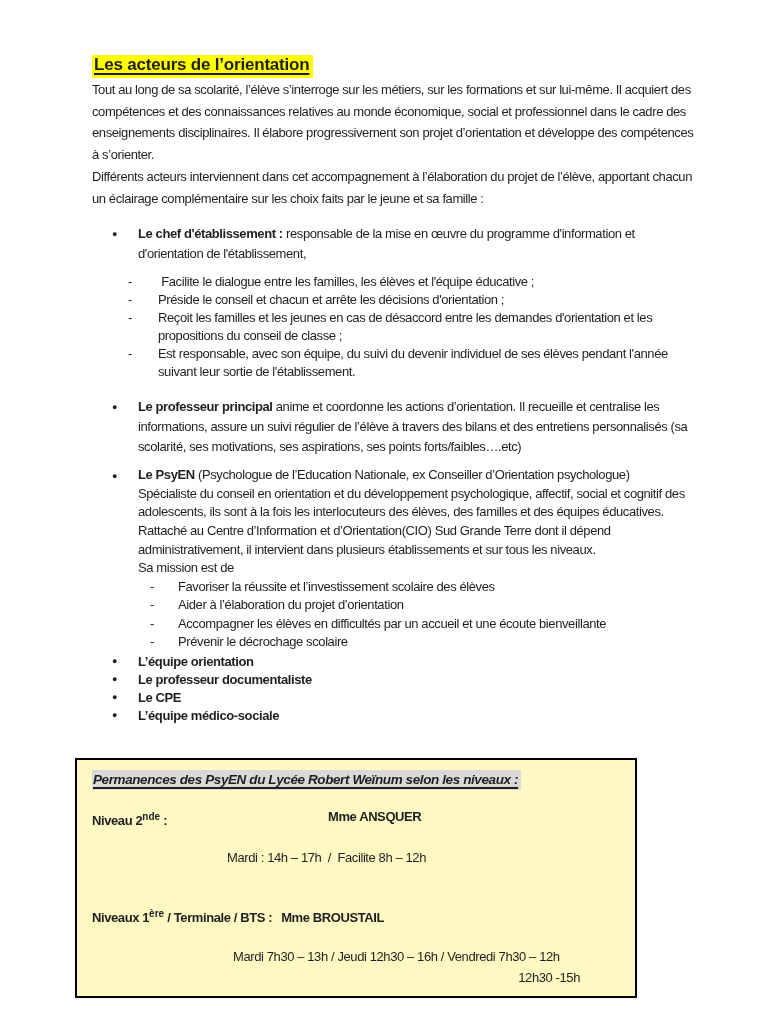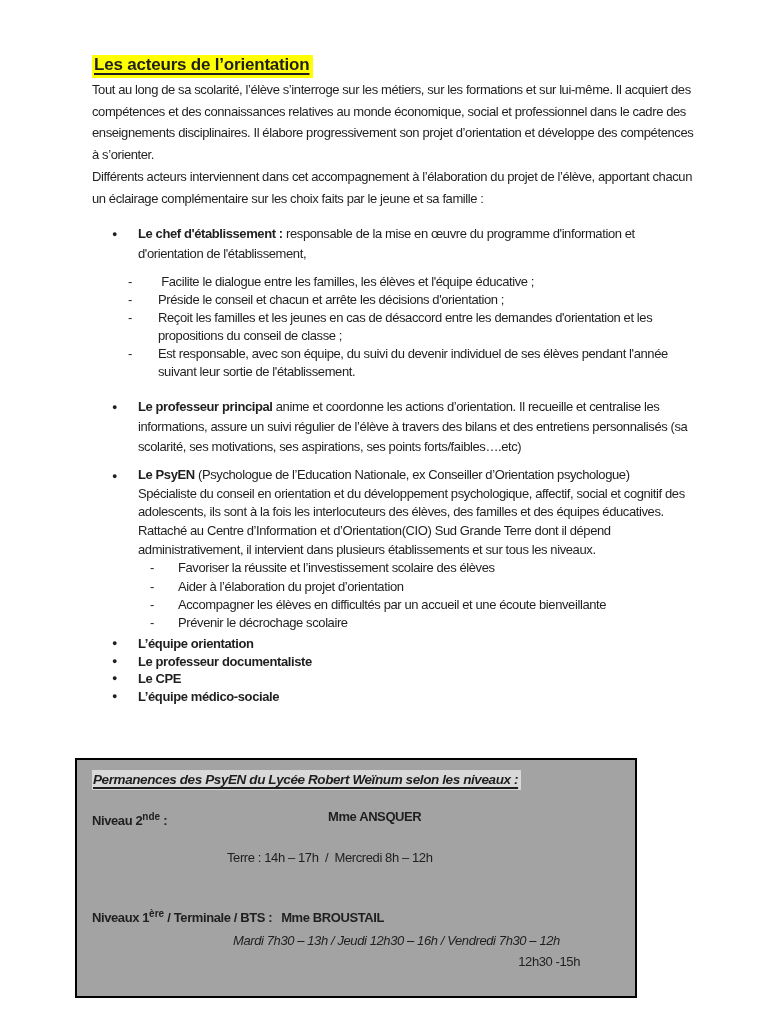--- a/index.html
+++ b/index.html
@@ -57,42 +57,42 @@
   .simple-item { display:flex; line-height:17.7px; font-weight:bold; }
   .simple-item .bullet-marker {
     width:26px; margin-left:20px; flex-shrink:0;
     font-size:9px; line-height:17.7px;
   }
 
   .perm-box {
     position:absolute; left:75px; top:758px;
     width:562px; height:240px;
     border:2px solid #000000;
-    background:#a3a3a3;
+    background:#fef9c3;
     padding:12px 16px 0 15px;
   }
   .perm-header {
     font-weight:bold; font-style:italic; font-size:13.5px;
     margin-bottom:20px;
   }
   .hl-gray {
     background:#d9d9d9;
     text-decoration:underline;
     text-decoration-thickness:1.5px;
     text-underline-offset:3px;
     padding:2px 3px 3px 1px;
   }
   .level-row { display:flex; font-weight:bold; line-height:20px; }
   .level-row .level-label { width:236px; flex-shrink:0; }
   sup { font-size:10px; letter-spacing:0; vertical-align:super; }
   .sched-line { white-space:pre; line-height:20px; }
   .sched-l2 { margin-left:135px; margin-top:17px; }
   .level1-row { margin-top:35px; font-weight:bold; line-height:20px; }
   .level1-row .teacher-name { margin-left:9px; }
-  .sched-l1 { margin-left:141px; margin-top:3px;font-style:italic; }
+  .sched-l1 { margin-left:141px; margin-top:19px; }
   .sched-l1b { width:488px; text-align:right; line-height:21px; }
 </style>
 </head>
 <body>
 
 <div class="page">
   <div class="content">
 
     <div class="doc-title"><span class="hl-yellow">Les acteurs de l’orientation</span></div>
 
@@ -127,20 +127,21 @@
       <span class="bullet-marker">●</span>
       <div class="bullet-text"><b>Le professeur principal</b><span> anime et coordonne les actions d’orientation. Il recueille et centralise les informations, assure un suivi régulier de l’élève à travers des bilans et des entretiens personnalisés (sa scolarité, ses motivations, ses aspirations, ses points forts/faibles….etc)</span></div>
     </div>
 
     <div class="bullet-item psyen-block">
       <span class="bullet-marker">●</span>
       <div class="bullet-text">
         <div><b>Le PsyEN</b><span> (Psychologue de l’Education Nationale, ex Conseiller d’Orientation psychologue)</span></div>
         <div>Spécialiste du conseil en orientation et du développement psychologique, affectif, social et cognitif des adolescents, ils sont à la fois les interlocuteurs des élèves, des familles et des équipes éducatives.</div>
         <div>Rattaché au Centre d’Information et d’Orientation(CIO) Sud Grande Terre dont il dépend administrativement, il intervient dans plusieurs établissements et sur tous les niveaux.</div>
+        <div>Sa mission est de</div>
         <div class="mission-list">
           <div class="mission-item">
             <span class="dash-marker">-</span>
             <div class="dash-text">Favoriser la réussite et l’investissement scolaire des élèves</div>
           </div>
           <div class="mission-item">
             <span class="dash-marker">-</span>
             <div class="dash-text">Aider à l’élaboration du projet d’orientation</div>
           </div>
           <div class="mission-item">
@@ -177,21 +178,21 @@
   </div>
 
   <div class="perm-box">
     <div class="perm-header"><span class="hl-gray">Permanences des PsyEN du Lycée Robert Weïnum selon les niveaux :</span></div>
 
     <div class="level-row">
       <div class="level-label"><span>Niveau 2</span><sup>nde</sup><span> :</span></div>
       <div class="teacher-name">Mme ANSQUER</div>
     </div>
 
-    <div class="sched-line sched-l2">Terre : 14h – 17h  /  Mercredi 8h – 12h</div>
+    <div class="sched-line sched-l2">Mardi : 14h – 17h  /  Facilite 8h – 12h</div>
 
     <div class="level1-row">
       <span><span>Niveaux 1</span><sup>ère</sup><span> / Terminale / BTS :</span></span><span class="teacher-name">Mme BROUSTAIL</span>
     </div>
 
     <div class="sched-line sched-l1">Mardi 7h30 – 13h / Jeudi 12h30 – 16h / Vendredi 7h30 – 12h</div>
     <div class="sched-l1b">12h30 -15h</div>
   </div>
 </div>
 

